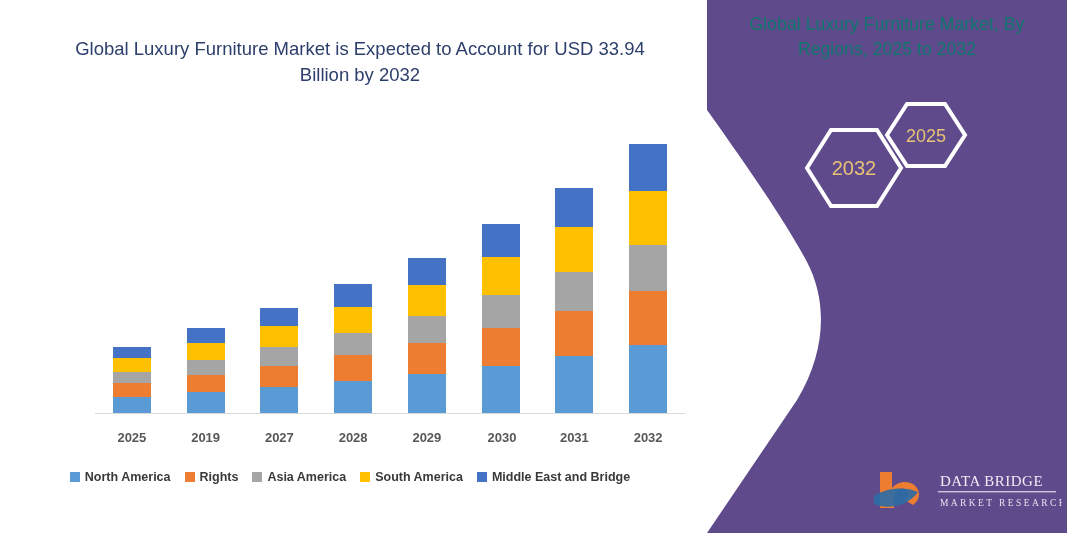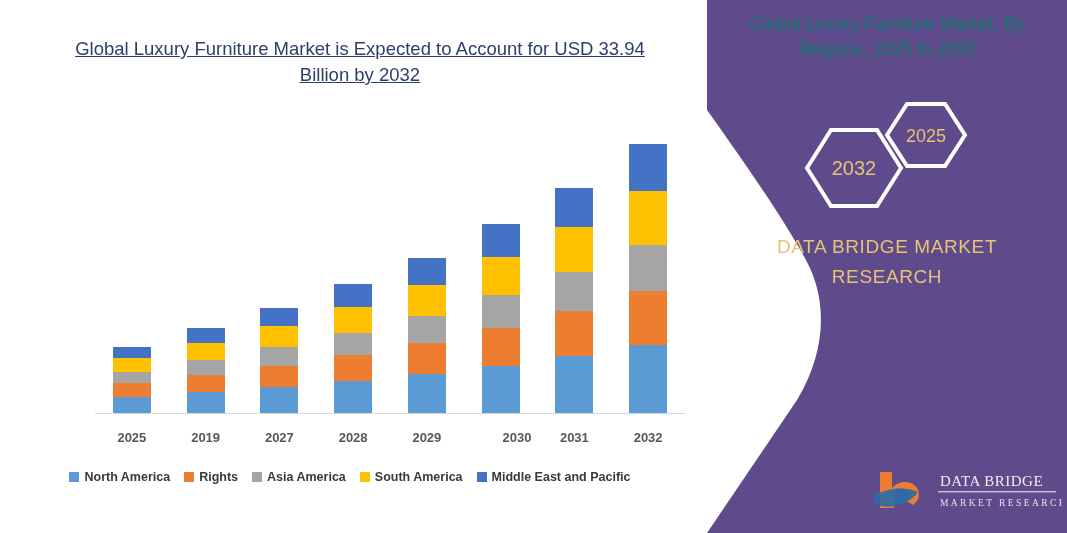--- a/index.html
+++ b/index.html
@@ -42,21 +42,20 @@
     position:absolute;left:872px;top:466px;width:190px;height:48px;
   }
 
   
   #chart-title{
     position:absolute;top:36px;left:75px;width:570px;
     text-align:center;
     color:#2c3e6b;
     font-size:18.5px;line-height:26px;
     font-weight:400;
-    text-decoration:underline;
   }
 
   #plot{
     position:absolute;left:95px;top:120px;width:590px;height:294px;
   }
   #baseline{
     position:absolute;left:95px;top:412.5px;width:590px;height:1.5px;
     background:#d9d9d9;
   }
   .bar-col{
@@ -184,21 +183,21 @@
         </div>
       </div>
     </div>
   <div id="baseline"></div>
   <div id="xlabels">
       <div class="xlabel" style="left: 1.875px;">2025</div>
       <div class="xlabel" style="left: 75.625px;">2019</div>
       <div class="xlabel" style="left: 149.375px;">2027</div>
       <div class="xlabel" style="left: 223.125px;">2028</div>
       <div class="xlabel" style="left: 296.875px;">2029</div>
-      <div class="xlabel" style="left: 387px;">2030</div>
+      <div class="xlabel" style="left: 372px;">2030</div>
       <div class="xlabel" style="left: 444.375px;">2031</div>
       <div class="xlabel" style="left: 518.125px;">2032</div>
     </div>
 
   <div id="legend">
       <div class="legend-item">
         <span class="legend-swatch" style="background: rgb(91, 155, 213);"></span>
         <span class="legend-label">North America</span>
       </div>
       <div class="legend-item">
@@ -208,21 +207,21 @@
       <div class="legend-item">
         <span class="legend-swatch" style="background: rgb(165, 165, 165);"></span>
         <span class="legend-label">Asia America</span>
       </div>
       <div class="legend-item">
         <span class="legend-swatch" style="background: rgb(255, 192, 0);"></span>
         <span class="legend-label">South America</span>
       </div>
       <div class="legend-item">
         <span class="legend-swatch" style="background: rgb(68, 114, 196);"></span>
-        <span class="legend-label">Middle East and Pacific</span>
+        <span class="legend-label">Middle East and Bridge</span>
       </div>
     </div>
 
 
   <div id="right-panel">
     <svg class="panelbg" viewBox="0 0 390 533" preserveAspectRatio="none">
       <path d="M 30 0 L 390 0 L 390 533 L 30 533 L 120 400 C 150 350 150 300 130 262 C 112 228 80 180 30 110 Z" fill="#5F4B8B"></path>
     </svg>
 
     <div id="panel-title">Global Luxury Furniture Market, By Regions, 2025 to 2032</div>
@@ -231,21 +230,20 @@
       <svg viewBox="0 0 220 120" width="220" height="120">
 
         <polygon points="20,72 44,34 90,34 114,72 90,110 44,110" fill="none" stroke="#ffffff" stroke-width="4"></polygon>
         <text class="hex-label" x="67" y="79" font-size="20" text-anchor="middle">2032</text>
 
         <polygon points="100,39 120,8 158,8 178,39 158,70 120,70" fill="none" stroke="#ffffff" stroke-width="4"></polygon>
         <text class="hex-label" x="139" y="46" font-size="18" text-anchor="middle">2025</text>
       </svg>
     </div>
 
-    <div id="brand-name">DATA BRIDGE MARKET RESEARCH</div>
   </div>
 
   <div id="logo">
     <svg viewBox="0 0 190 48" width="190" height="48">
       <g>
         <path d="M8 6 L20 6 L20 22 C25 16 34 14 41 18 C49 23 49 34 41 39 L33 34 C38 31 38 25 33 23 C28 21 22 24 22 30 L22 42 L8 42 Z" fill="#ED7D31"></path>
         <path d="M2 30 C14 22 32 20 46 26 C36 40 16 44 2 38 Z" fill="#2E6DA4" opacity="0.92"></path>
       </g>
       <text x="68" y="20" font-size="15" fill="#efeaf5" letter-spacing="0.5" font-family="Liberation Serif, serif">DATA BRIDGE</text>
       <rect x="66" y="25" width="118" height="1.4" fill="#cfc6de"></rect>

